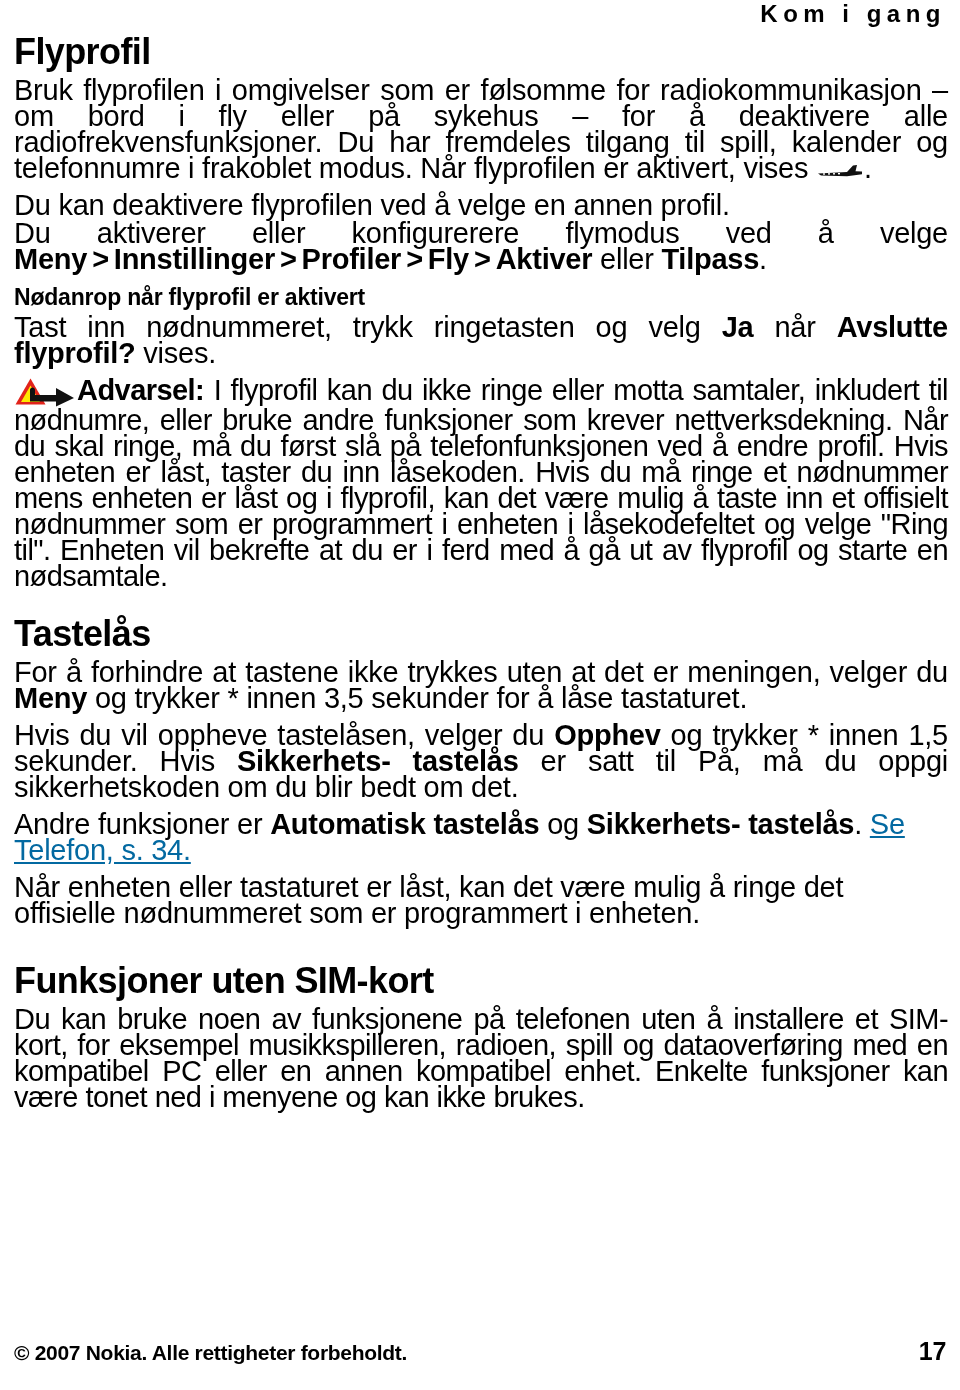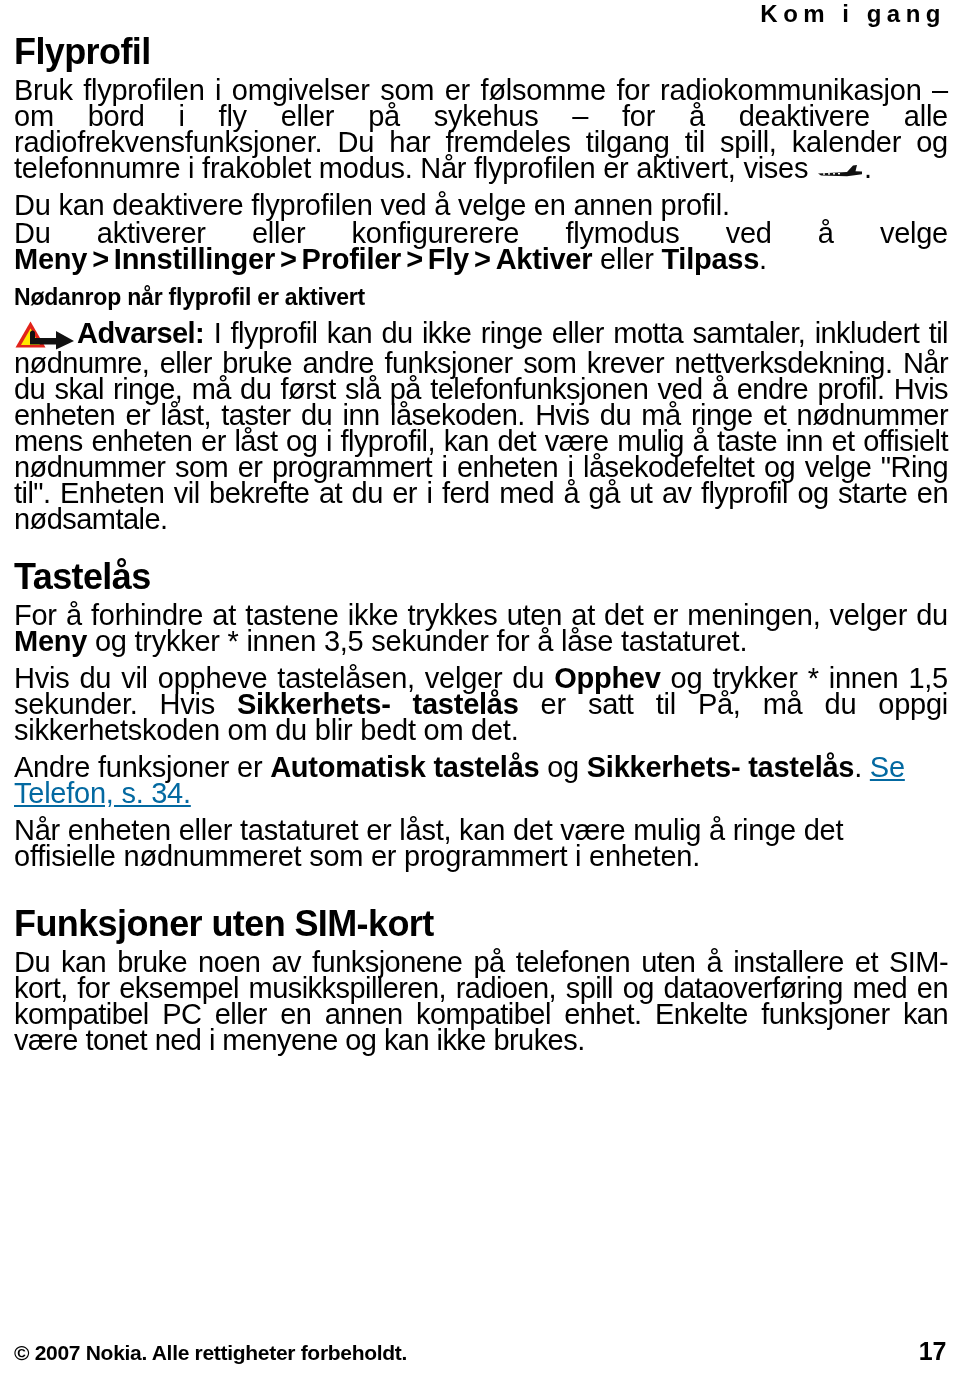--- a/index.html
+++ b/index.html
@@ -150,20 +150,23 @@
   <p class="body nogap">
     <span>Du kan deaktivere flyprofilen ved å velge en annen profil.</span>
   </p>
 
   <p class="body">
     <span>Du aktiverer eller konfigurerere flymodus ved å velge </span><b>Meny</b><span class="gt">&gt;</span><b>Innstillinger</b><span class="gt">&gt;</span><b>Profiler</b><span class="gt">&gt;</span><b>Fly</b><span class="gt">&gt;</span><b>Aktiver</b><span> eller </span><b>Tilpass</b><span>.</span>
   </p>
 
   <h2 class="sub-head">Nødanrop når flyprofil er aktivert</h2>
 
+  <p class="body">
+    <span>Tast inn nødnummeret, trykk ringetasten og velg </span><b>Ja</b><span> når </span><b>Avslutte flyprofil?</b><span> vises.</span>
+  </p>
 
   <div class="warning-block">
     <p class="body tight">
       <span class="warn-icon">
         <svg viewBox="0 0 62 30" width="62" height="30" aria-hidden="true">
           <path d="M16.5 1.5 L31.5 27.5 L1.5 27.5 Z" fill="#E2231A"></path>
           <path d="M16.5 8.5 L26 25 L7 25 Z" fill="#FFE800"></path>
           <path d="M16 24.5 L16 13 C16 9.5 21 9.5 21 13 L21 18 L42 18 L42 11 L60 21 L42 29.5 L42 24.5 Z" fill="#111111"></path>
         </svg>
       </span><b>Advarsel:</b><span> I flyprofil kan du ikke ringe eller motta samtaler, inkludert til nødnumre, eller bruke andre funksjoner som krever nettverksdekning. Når du skal ringe, må du først slå på telefonfunksjonen ved å endre profil. Hvis enheten er låst, taster du inn låsekoden. Hvis du må ringe et nødnummer mens enheten er låst og i flyprofil, kan det være mulig å taste inn et offisielt nødnummer som er programmert i enheten i låsekodefeltet og velge "Ring til". Enheten vil bekrefte at du er i ferd med å gå ut av flyprofil og starte en nødsamtale.</span>

